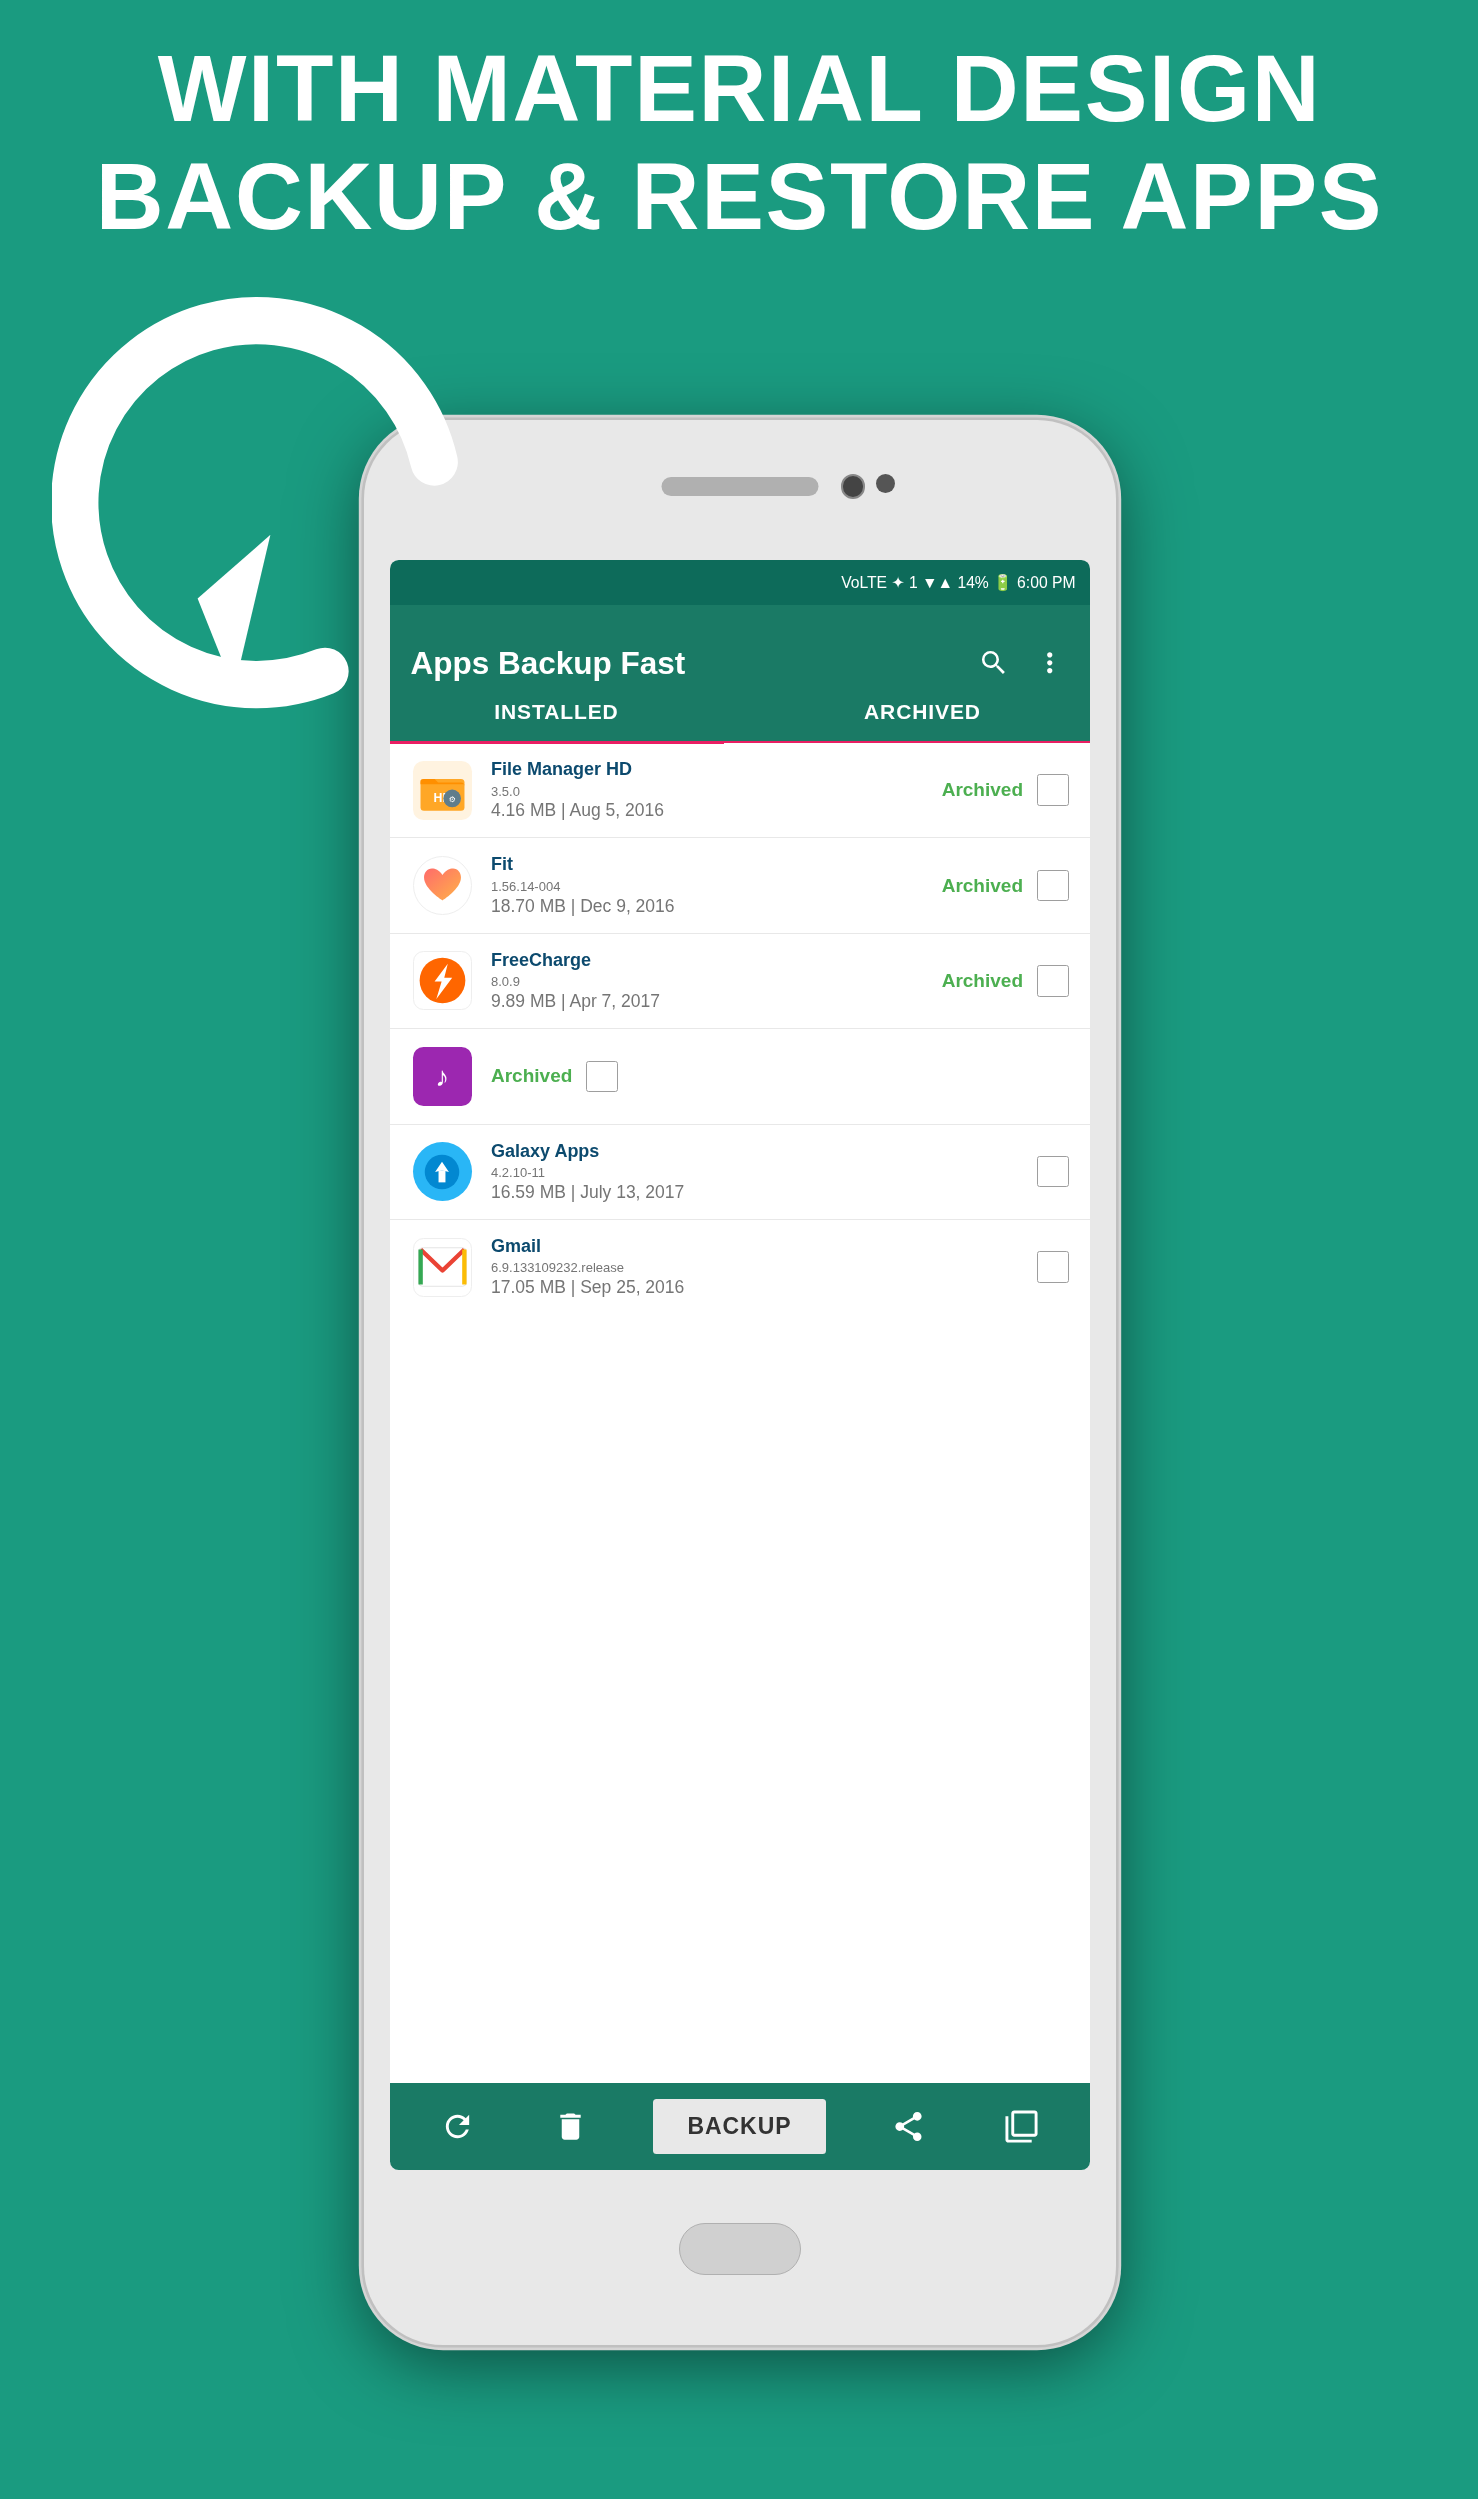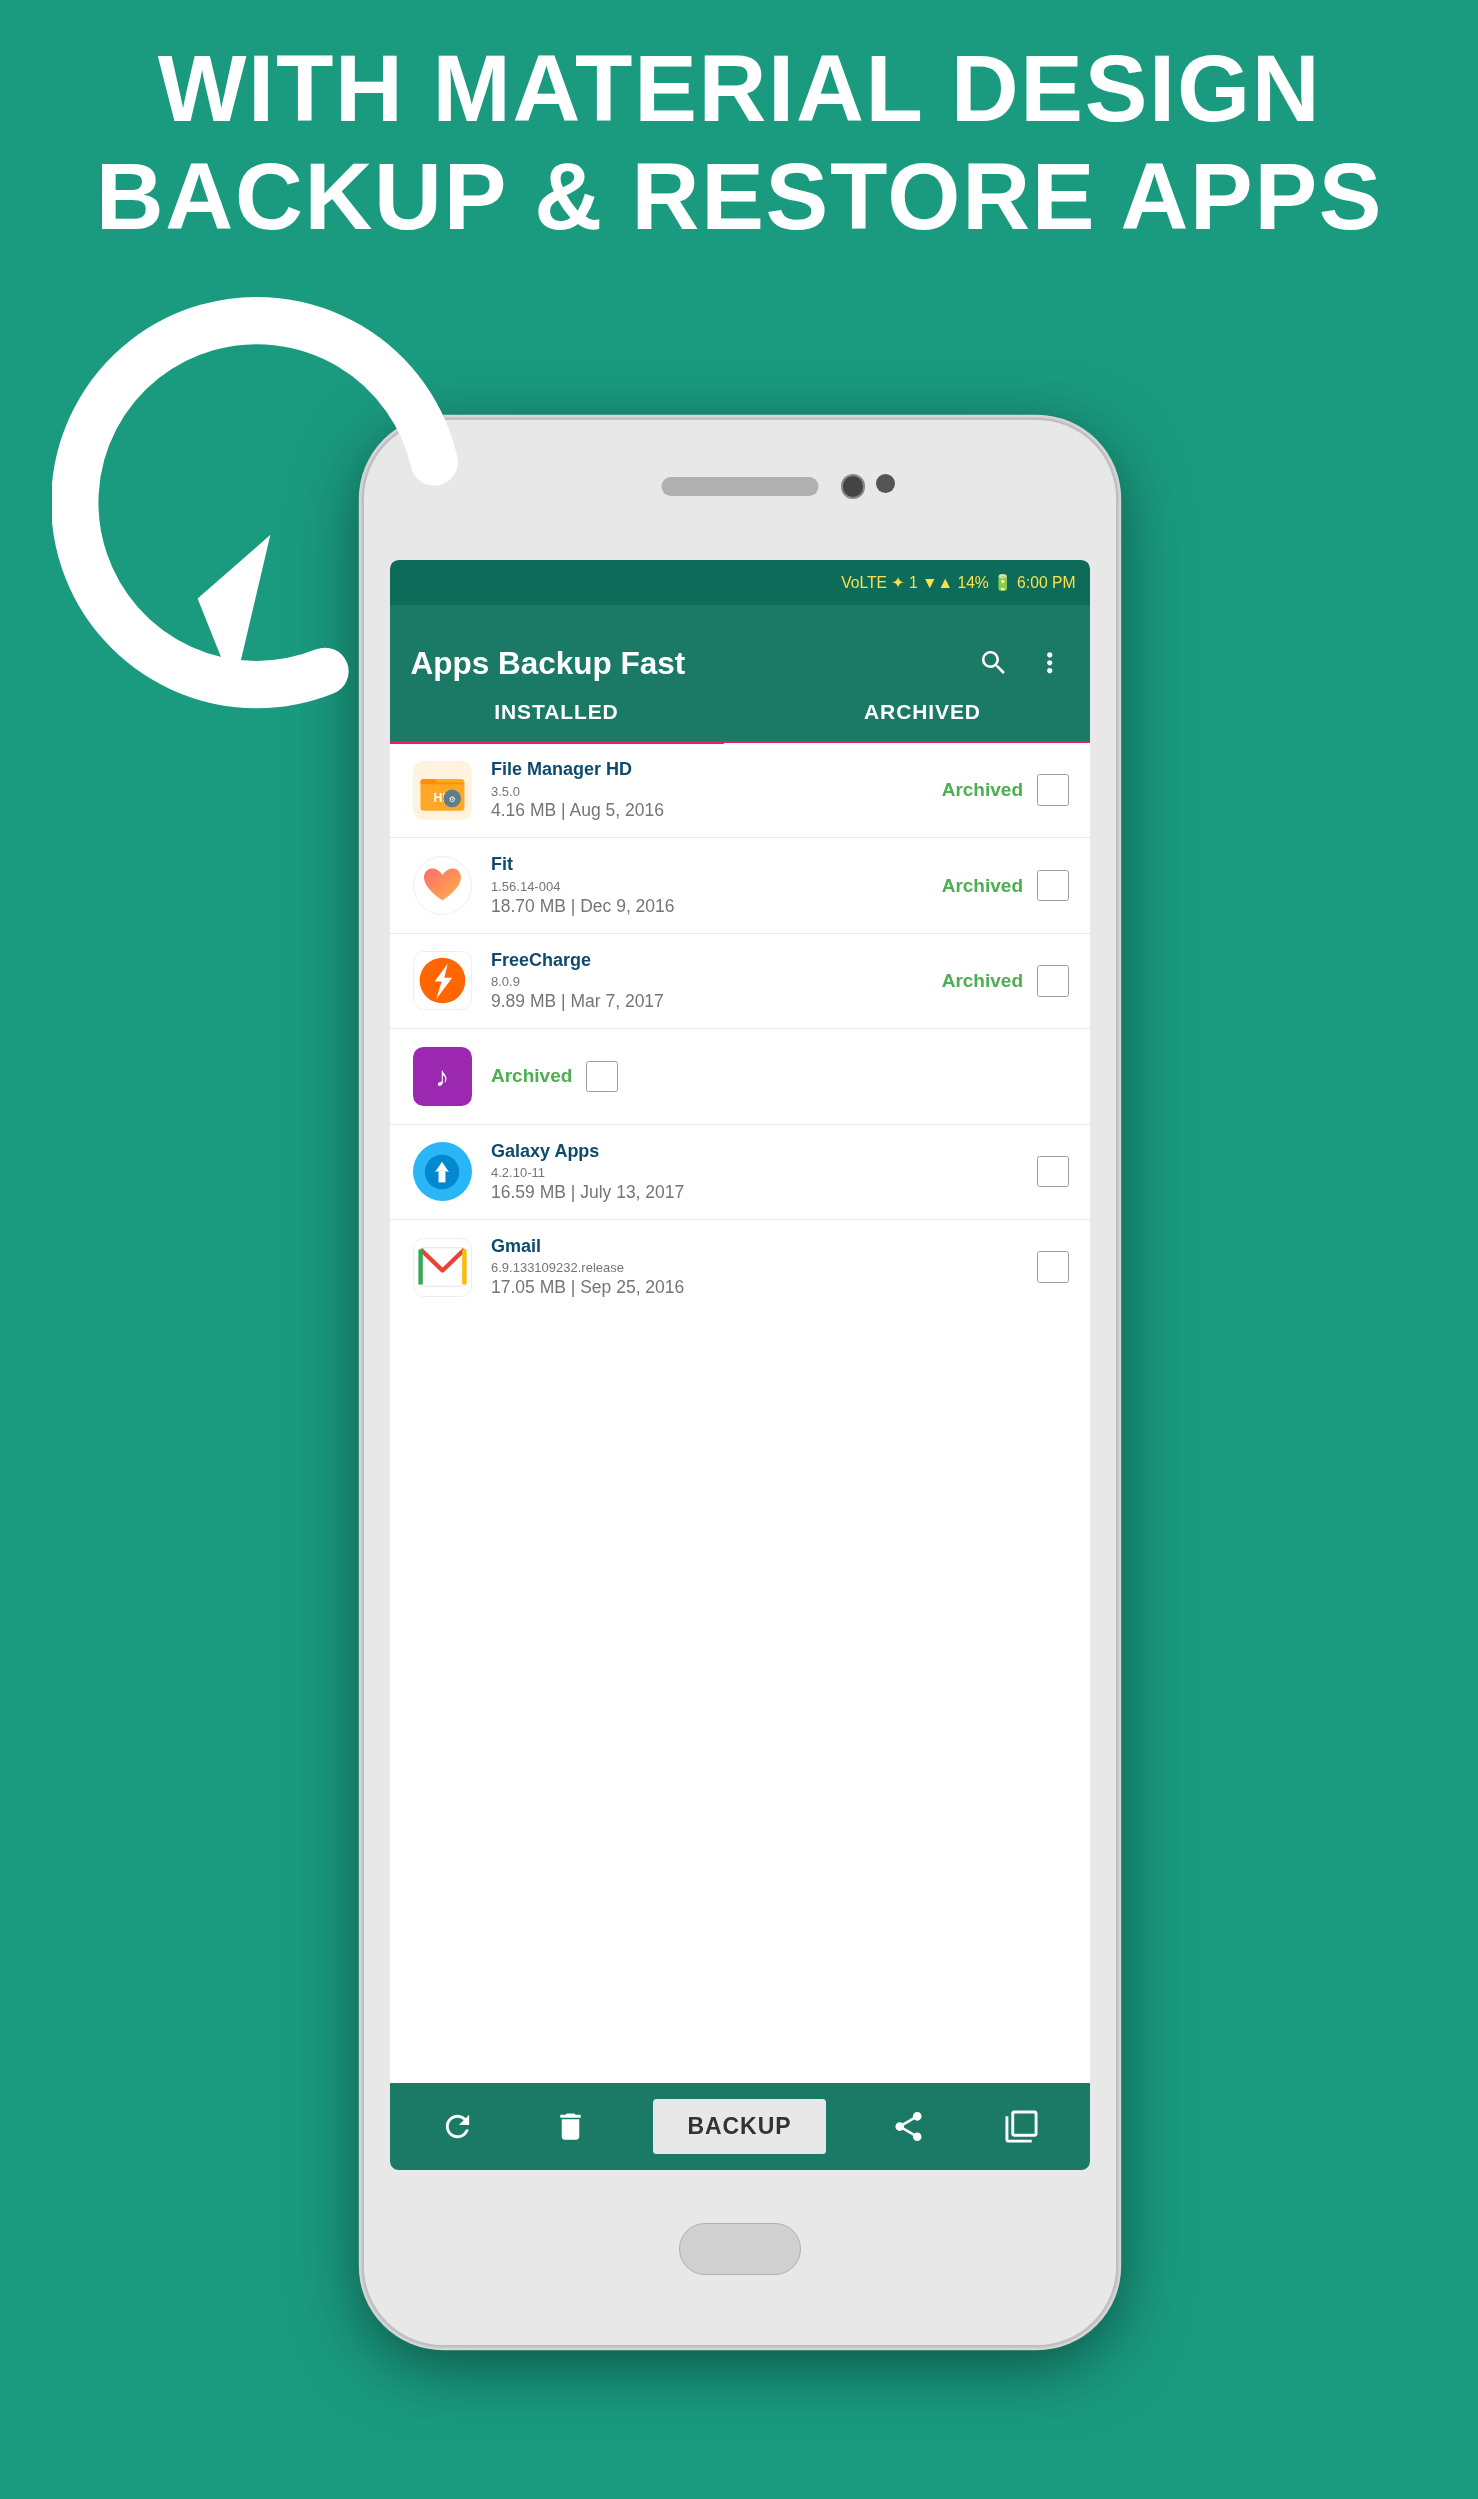--- a/index.html
+++ b/index.html
@@ -128,21 +128,21 @@
       display: flex;
       align-items: center;
       justify-content: flex-end;
       padding: 0 14px;
       color: white;
       font-size: 17.5px;
     }
 
     .status-bar-text {
       font-size: 15.7px;
-      color: #fde047;
+      color: #ffffff;
     }
 
     
     .toolbar {
       background: #1a7a65;
       height: 77px;
       display: flex;
       align-items: flex-end;
       padding: 0 21px;
       color: white;
@@ -408,21 +408,21 @@
               <div style="width:59px;height:59px;background:white;border-radius:10.5px;display:flex;align-items:center;justify-content:center;border:0.9px solid #eee;">
                 <svg width="51" height="51" viewBox="0 0 58 58">
                   <circle cx="29" cy="29" r="26" fill="#FF6600"></circle>
                   <polygon points="35,10 20,30 28,30 22,50 40,26 31,26" fill="white"></polygon>
                 </svg>
               </div>
             </div>
             <div class="app-info">
               <div class="app-name">FreeCharge</div>
               <div class="app-version">8.0.9</div>
-              <div class="app-size">9.89 MB | Mar 7, 2017</div>
+              <div class="app-size">9.89 MB | Apr 7, 2017</div>
             </div>
             <span class="app-archived-badge archived-green">Archived</span>
             <div class="app-checkbox"></div>
           </div>
 
           <div class="app-item">
             <div class="app-icon-container">
               <div style="width:59px;height:59px;background:#9c27b0;border-radius:10.5px;display:flex;align-items:center;justify-content:center;">
                 <svg width="38" height="38" viewBox="0 0 44 44">
                   <text x="22" y="34" text-anchor="middle" font-size="32" fill="white">♪</text>

